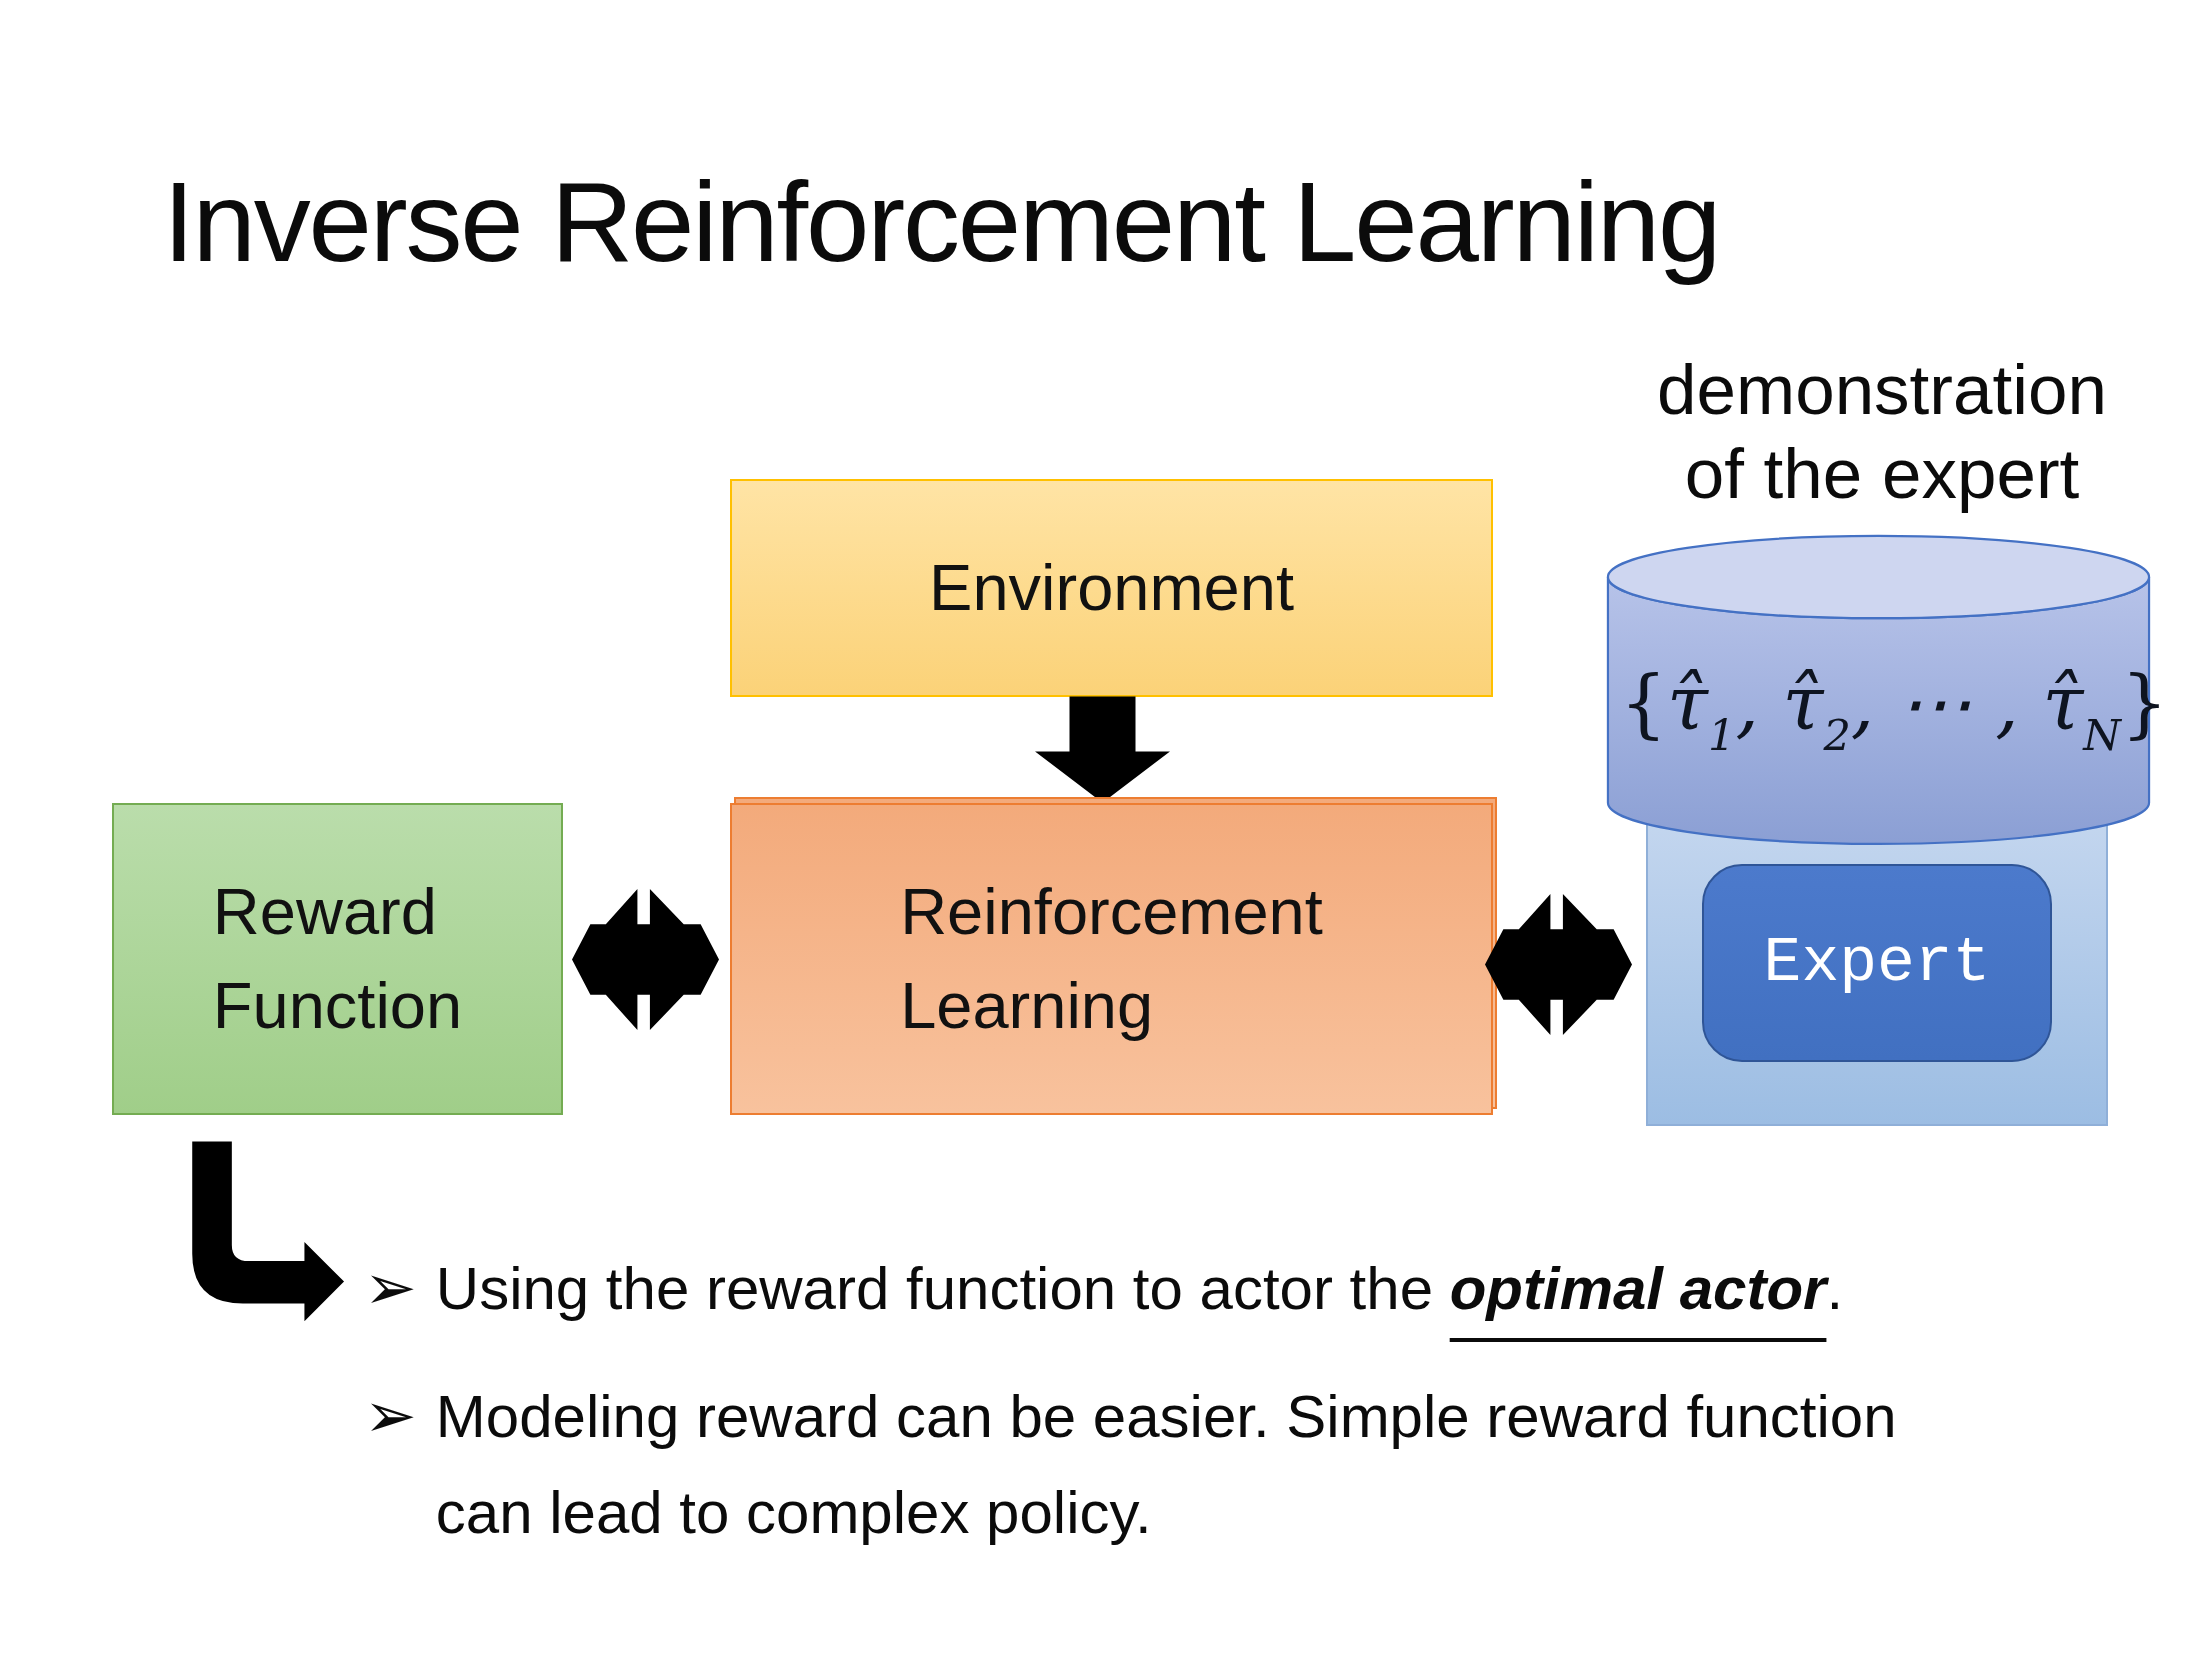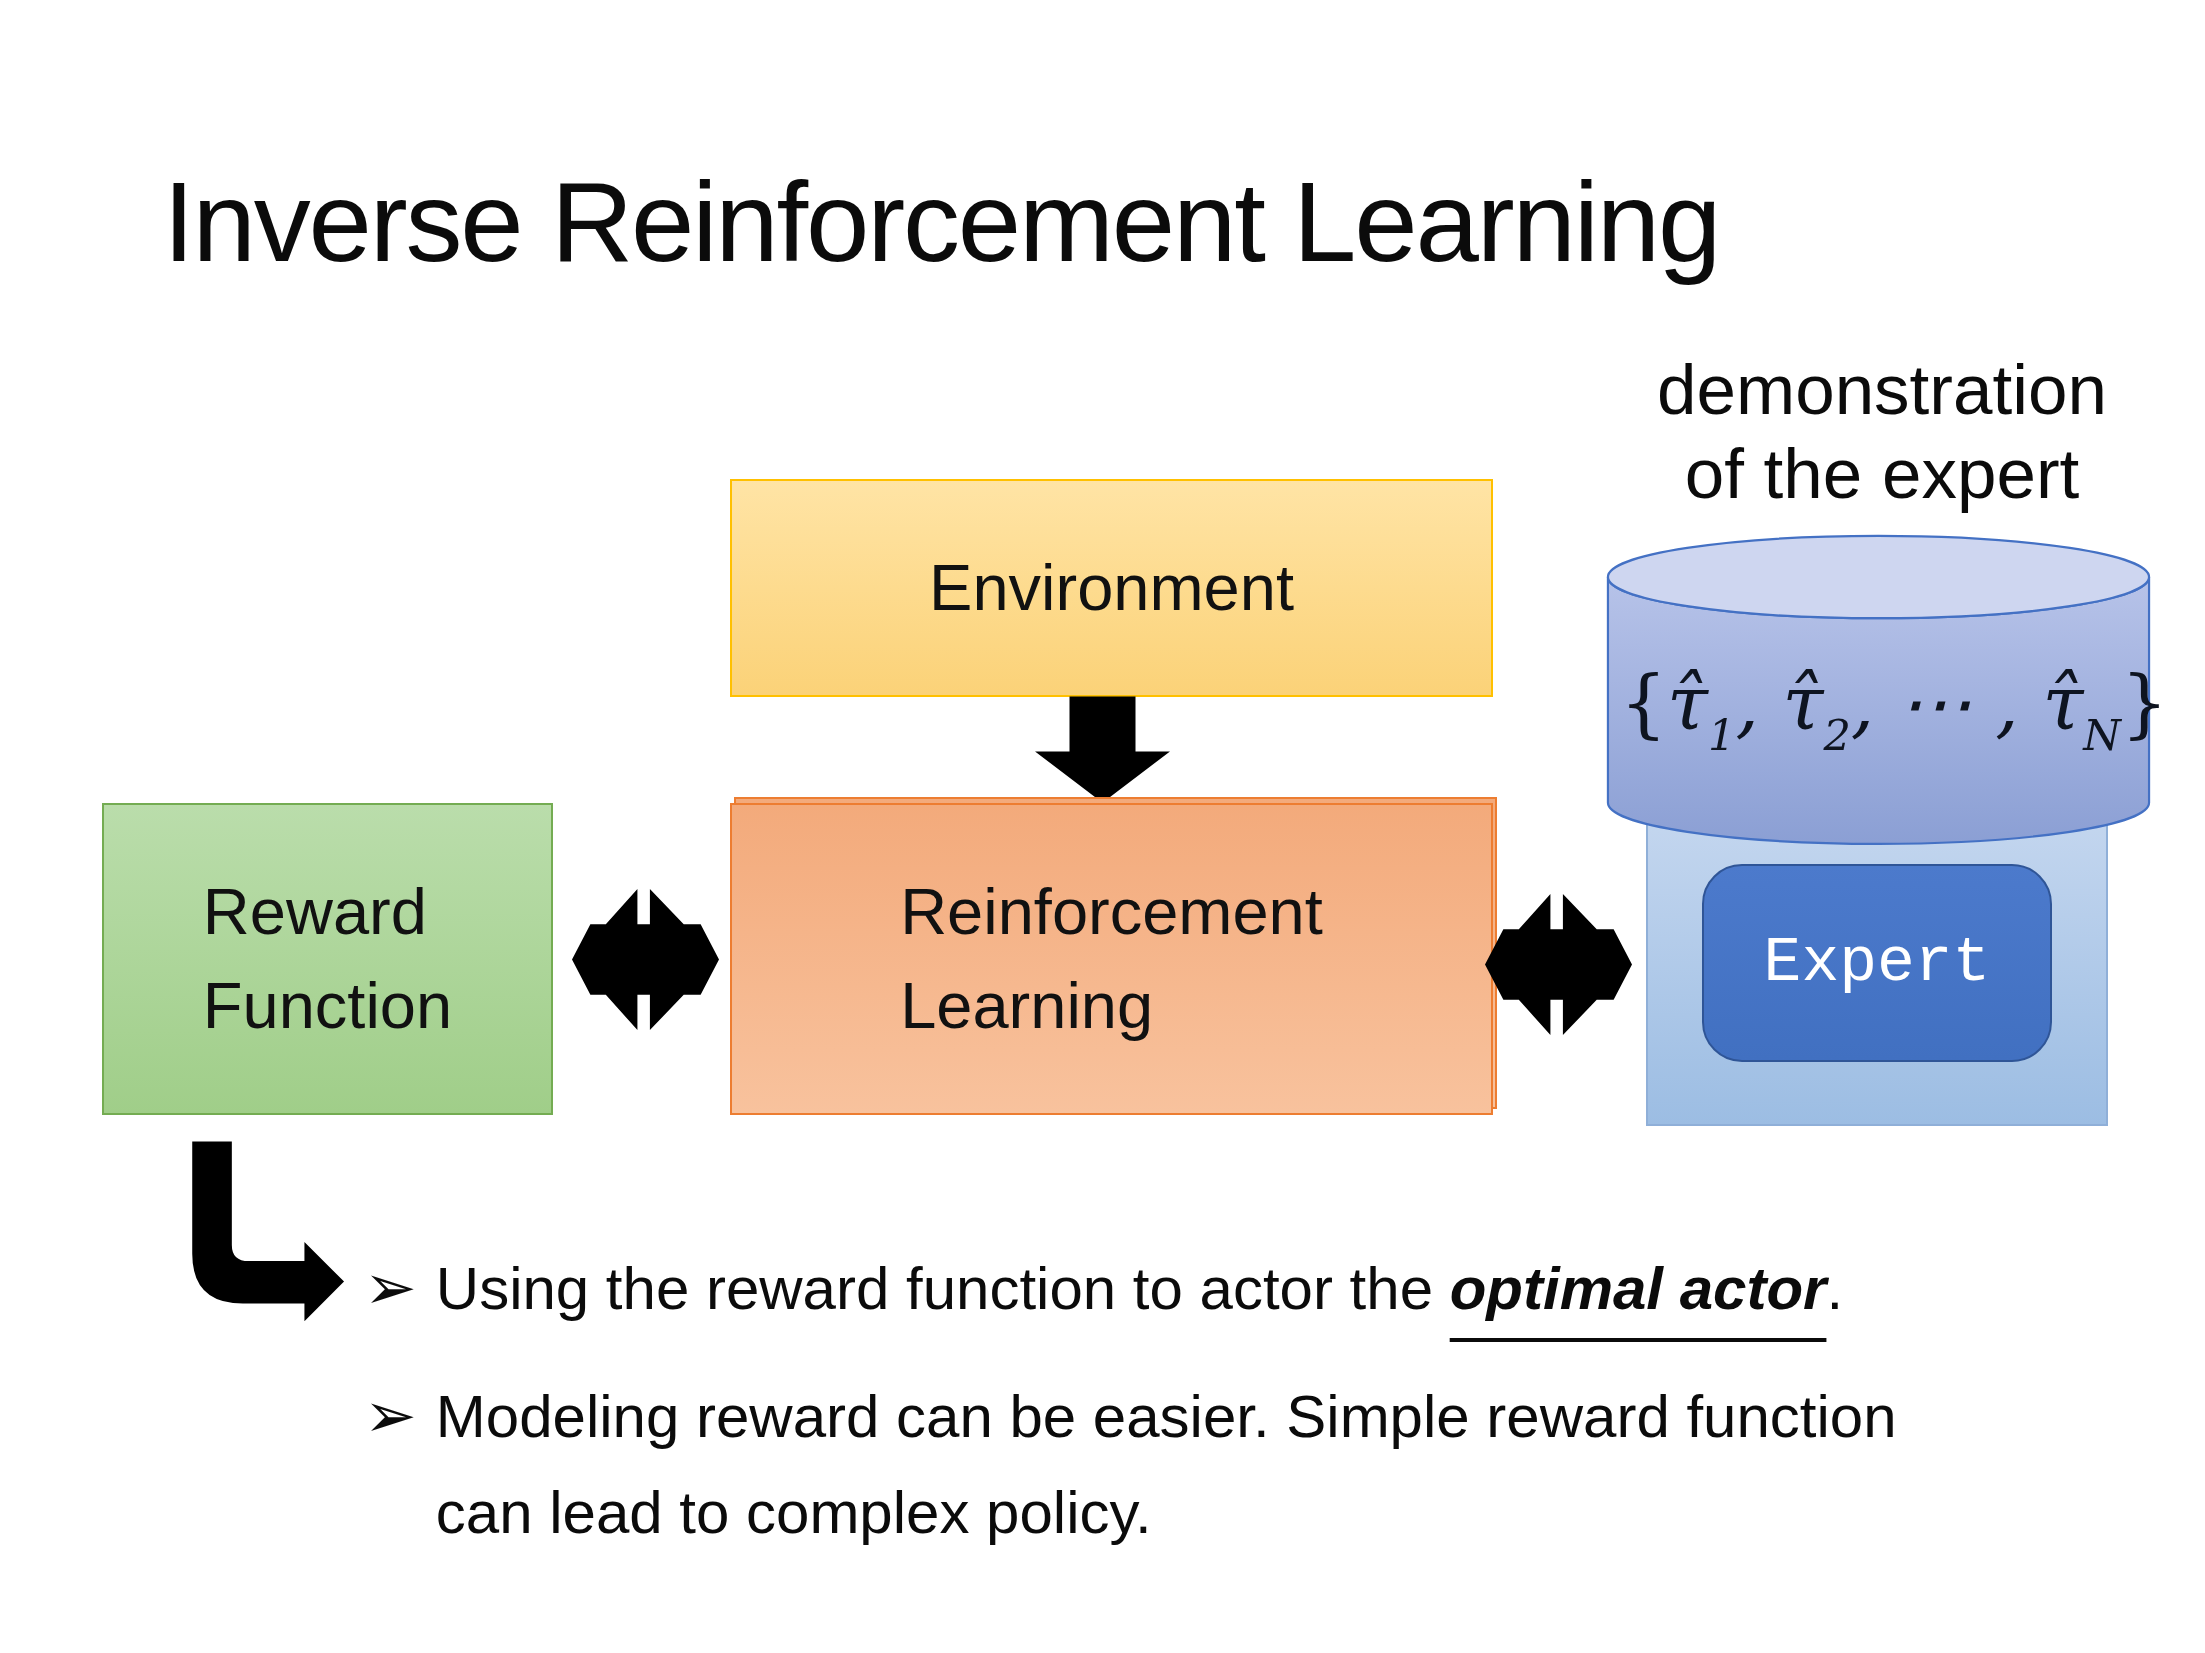--- a/index.html
+++ b/index.html
@@ -30,21 +30,21 @@
     left:734px;top:797px;width:763px;height:312px;
     border:2.9px solid #ED7D31;
     background:linear-gradient(180deg,#F3AA7B 0%,#F8C29D 100%);
   }
   .rl{
     left:730px;top:803px;width:763px;height:312px;
     border:2.9px solid #ED7D31;
     background:linear-gradient(180deg,#F3AA7B 0%,#F8C29D 100%);
   }
   .reward{
-    left:102px;top:803px;width:451px;height:312px;
+    left:112px;top:803px;width:451px;height:312px;
     border:2.2px solid #74AC52;
     background:linear-gradient(180deg,#BADDAB 0%,#A0CE89 100%);
   }
   .expert-panel{
     left:1646px;top:805px;width:462px;height:321px;
     border:2.2px solid #8FAFD8;
     background:linear-gradient(180deg,#C5D7EF 0%,#9CBDE3 100%);
     box-sizing:border-box;
   }
   .expert-btn{

